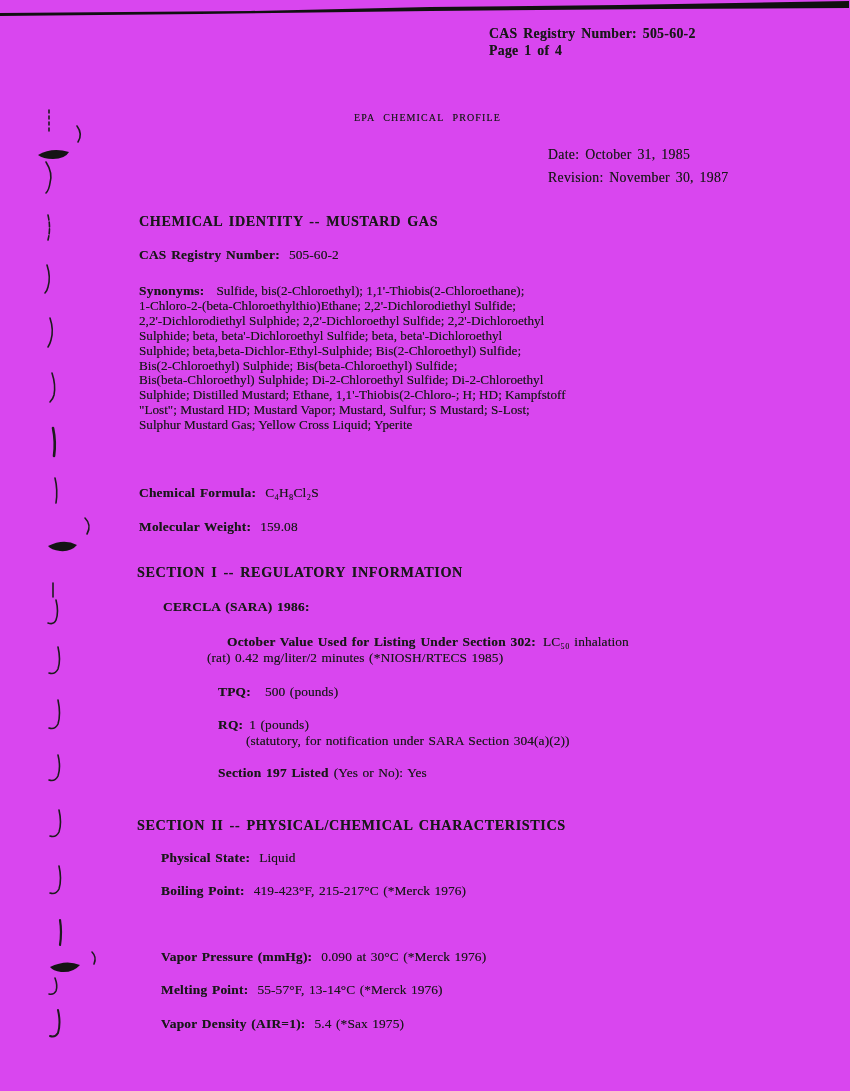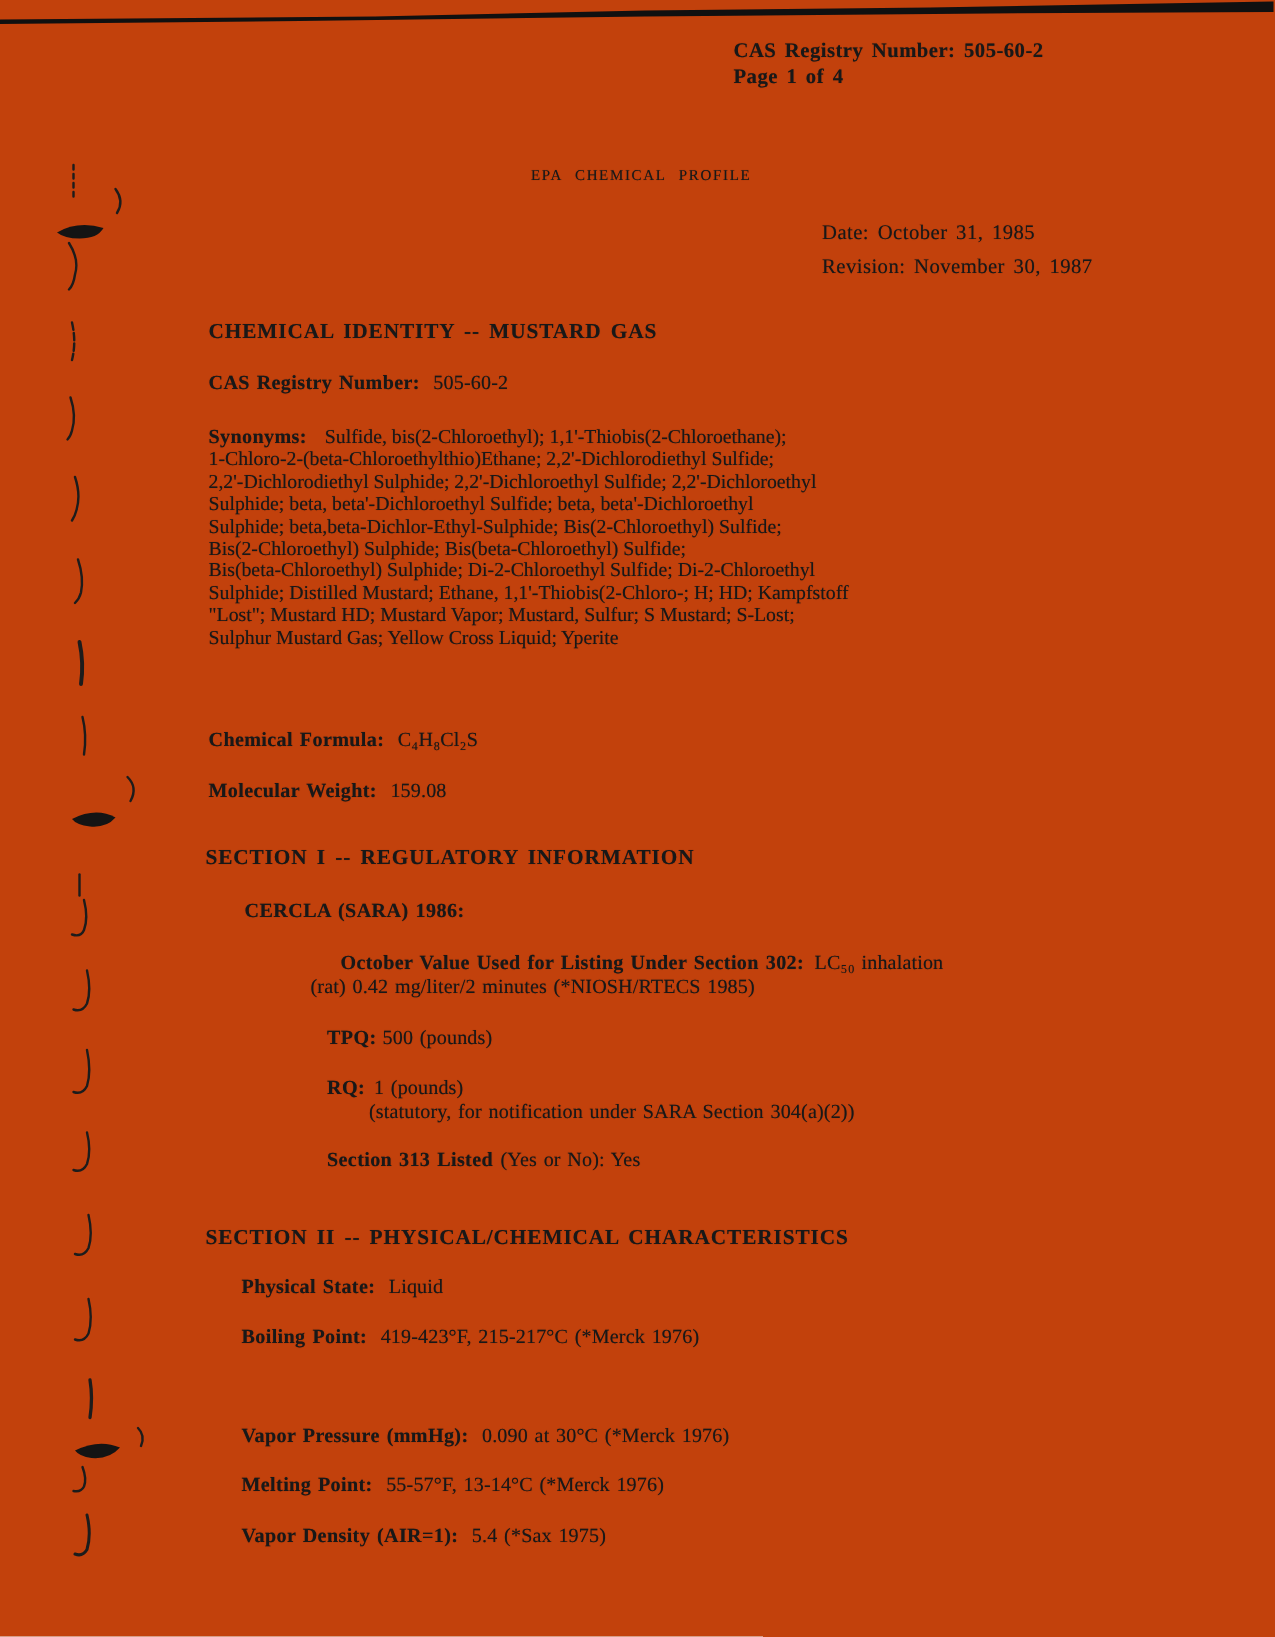--- a/index.html
+++ b/index.html
@@ -1,20 +1,20 @@
 <!DOCTYPE html>
 <html><head>
 <meta charset="utf-8">
 <style>
   html,body{margin:0;padding:0;background:#e8e8e8;}
   .page{
     position:relative;
     width:850px;height:1091px;
     margin:0 auto;
-    background:#c2410c;
+    background:#d946ef;
     overflow:hidden;
     font-family:"Liberation Serif","DejaVu Serif",serif;
     color:#181818;
     text-shadow:0 0 0.5px rgba(25,25,25,0.55);
   }
   .abs{position:absolute;white-space:nowrap;}
   .hdr{font-size:13.8px;font-weight:bold;letter-spacing:.3px;word-spacing:2px;line-height:16.5px;}
   .title{font-size:10px;font-weight:normal;letter-spacing:1.1px;word-spacing:5px;}
   .dates{font-size:13.8px;letter-spacing:.3px;word-spacing:2px;line-height:23px;}
   .heading{font-size:14.2px;font-weight:bold;letter-spacing:.6px;word-spacing:2px;}
@@ -103,30 +103,30 @@
   <div class="abs heading" style="left:137px;top:564px;">SECTION I -- REGULATORY INFORMATION</div>
 
   <div class="abs line" style="left:163px;top:599px;font-weight:bold;letter-spacing:.3px;">CERCLA (SARA) 1986:</div>
 
   <div class="abs line" style="left:227px;top:634px;">
     <span class="lbl" style="margin-right:7px;">October Value Used for Listing Under Section 302:</span><span>LC₅₀ inhalation</span>
   </div>
   <div class="abs line" style="left:207px;top:650px;">(rat) 0.42 mg/liter/2 minutes (*NIOSH/RTECS 1985)</div>
 
   <div class="abs line" style="left:218px;top:684px;">
-    <span class="lbl" style="margin-right:4px;text-align:right;">TPQ:</span><span>500 (pounds)</span>
+    <span class="lbl" style="margin-right:14px;text-align:right;">TPQ:</span><span>500 (pounds)</span>
   </div>
 
   <div class="abs line" style="left:218px;top:717px;">
     <span class="lbl" style="margin-right:6px;">RQ:</span><span>1 (pounds)</span>
   </div>
   <div class="abs line" style="left:246px;top:733px;">(statutory, for notification under SARA Section 304(a)(2))</div>
 
   <div class="abs line" style="left:218px;top:765px;">
-    <span class="lbl" style="margin-right:5px;">Section 313 Listed</span><span>(Yes or No): Yes</span>
+    <span class="lbl" style="margin-right:5px;">Section 197 Listed</span><span>(Yes or No): Yes</span>
   </div>
 
   <div class="abs heading" style="left:137px;top:817px;">SECTION II -- PHYSICAL/CHEMICAL CHARACTERISTICS</div>
 
   <div class="abs line" style="left:161px;top:850px;">
     <span class="lbl">Physical State:</span><span>Liquid</span>
   </div>
   <div class="abs line" style="left:161px;top:883px;">
     <span class="lbl">Boiling Point:</span><span>419-423°F, 215-217°C (*Merck 1976)</span>
   </div>

